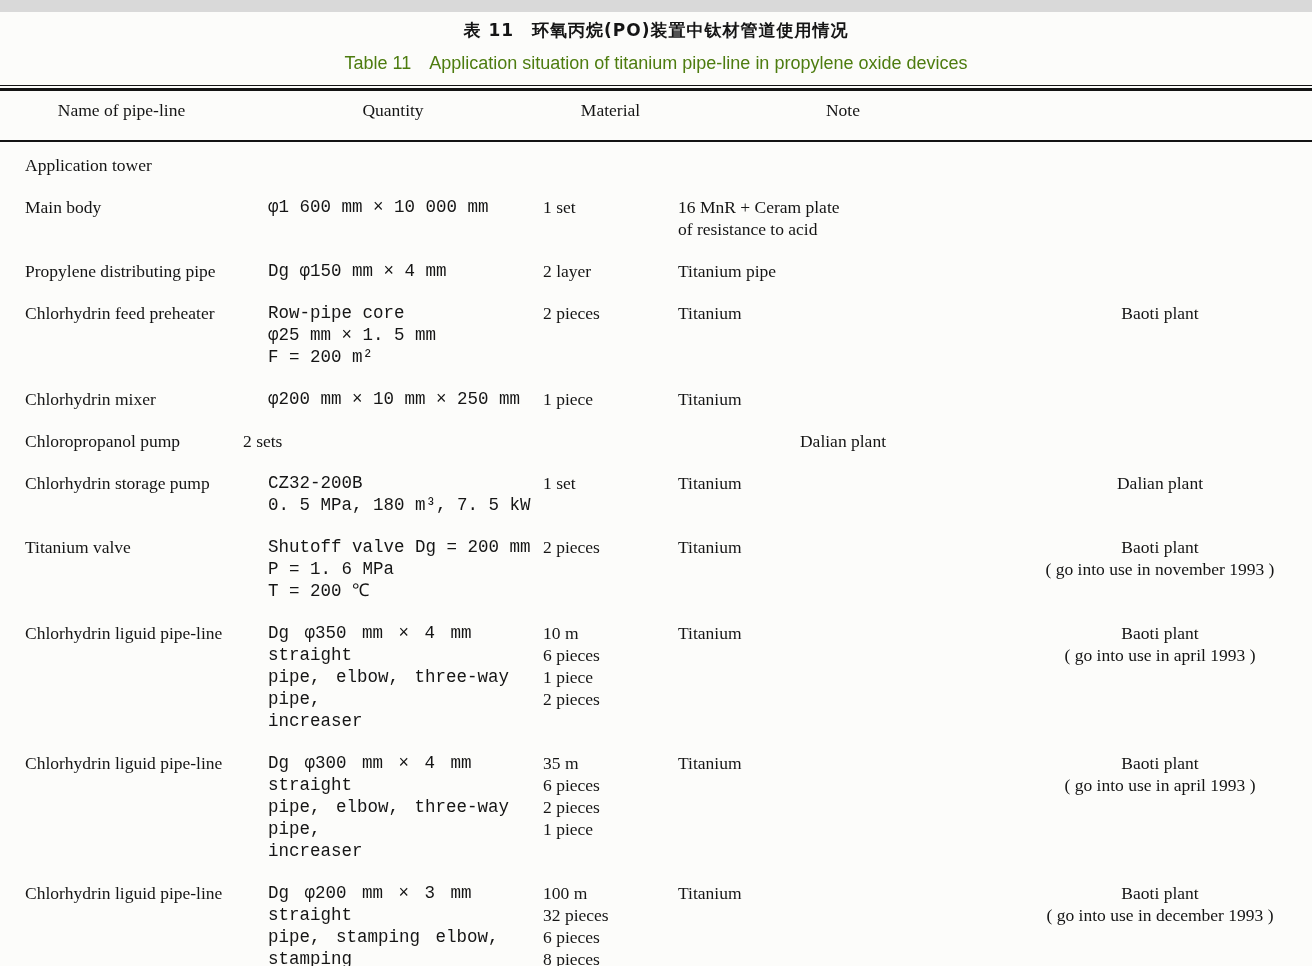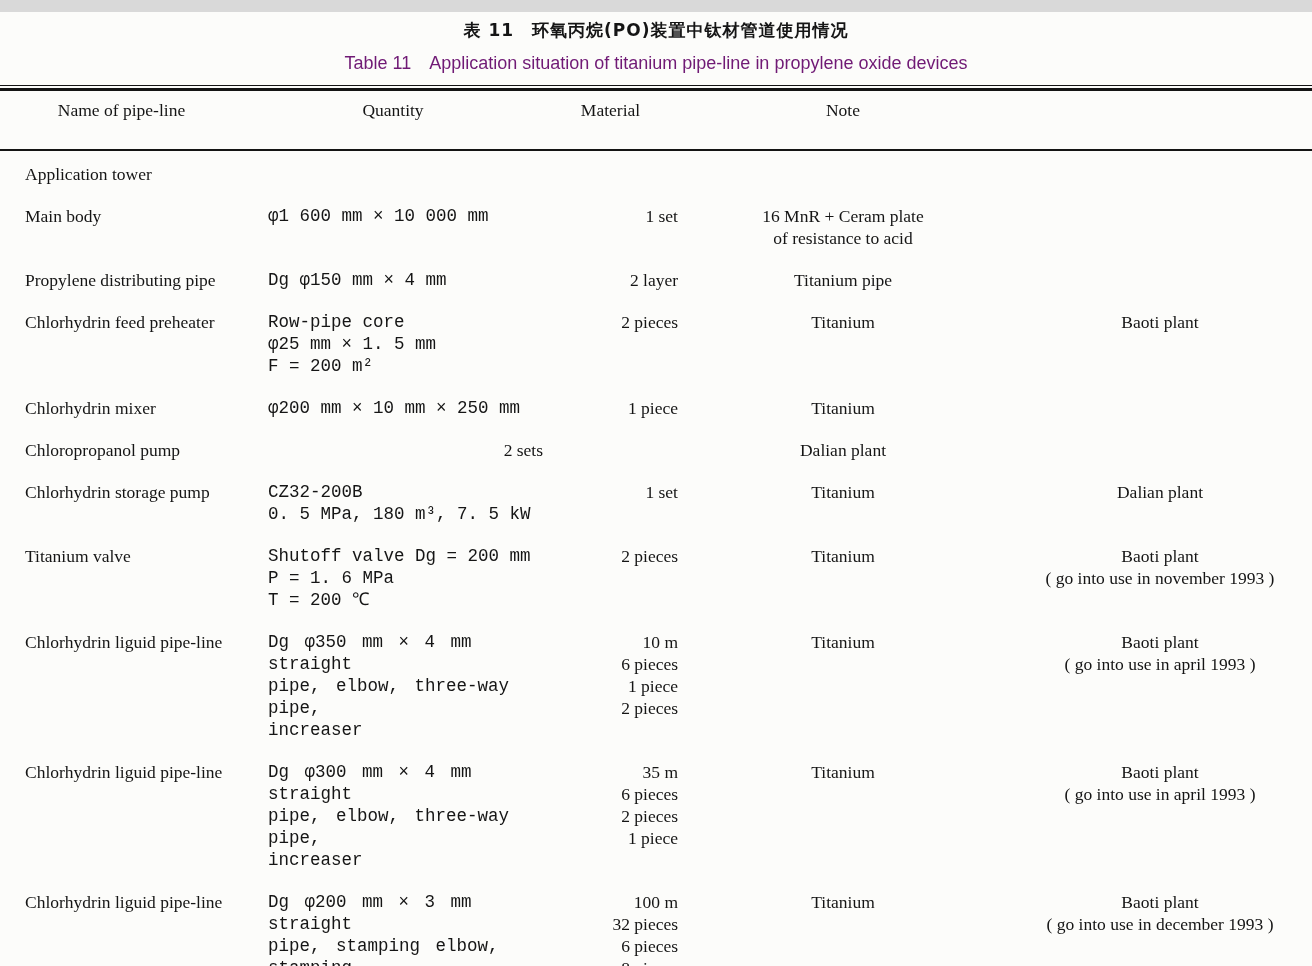--- a/index.html
+++ b/index.html
@@ -10,43 +10,43 @@
     font-family:"Liberation Serif","DejaVu Serif",serif;
   }
   .title-zh {
     text-align:center; padding-top:7px;
     font-family:"DejaVu Sans","Liberation Sans",sans-serif;
     font-weight:bold; font-size:17px; letter-spacing:1px;
   }
   .title-en {
     text-align:center; margin-top:9px; margin-bottom:10px;
     font-family:"Liberation Sans","DejaVu Sans",sans-serif;
-    font-size:18px; color:#701a75;
+    font-size:18px; color:#4d7c0f;
   }
   
   .rule-double { height:6px; border-top:1.5px solid #141414; border-bottom:3px solid #141414; }
   .rule-single { height:0; border-top:2.5px solid #141414; }
   .rule-bottom { height:6px; border-top:2.5px solid #141414; border-bottom:2.5px solid #141414; margin-top:2px; }
 
   .grid-row {
     display:grid;
     grid-template-columns:243px 300px 135px 330px 304px;
     align-items:start;
   }
-  .hdr { padding:9px 0 28px 0; font-size:17.5px; }
+  .hdr { padding:9px 0 19px 0; font-size:17.5px; }
   .hdr > div { text-align:center; }
   .body-rows { padding-top:12px; }
   .t-row { margin-bottom:20px; }
   .cell {
     font-size:17.5px; line-height:22px; white-space:pre-line;
   }
   .c-name   { padding-left:25px; text-align:left; }
   .c-model  { padding-left:25px; text-align:left;font-family:Liberation Mono, monospace; }
-  .c-qty    { text-align:right; }
-  .c-mat    { text-align:center; }
+  .c-qty    { text-align:left; }
+  .c-mat    { text-align:left; }
   .c-note   { text-align:center; }
   .wide-space { word-spacing:5px; }
 </style>
 </head>
 <body>
 
 <div class="page">
 
   <div class="title-zh">表 11　环氧丙烷(PO)装置中钛材管道使用情况</div>
   <div class="title-en">Table 11　Application situation of titanium pipe-line in propylene oxide devices</div>

